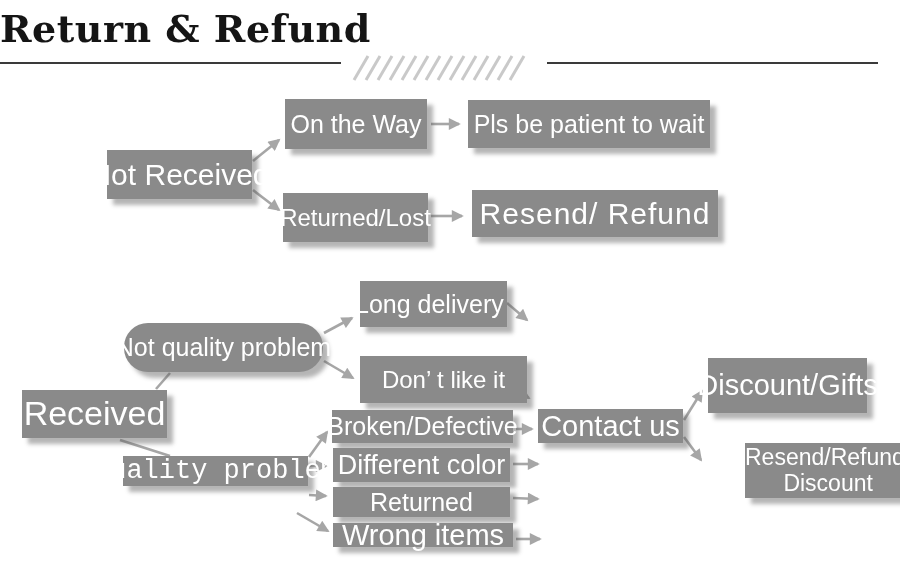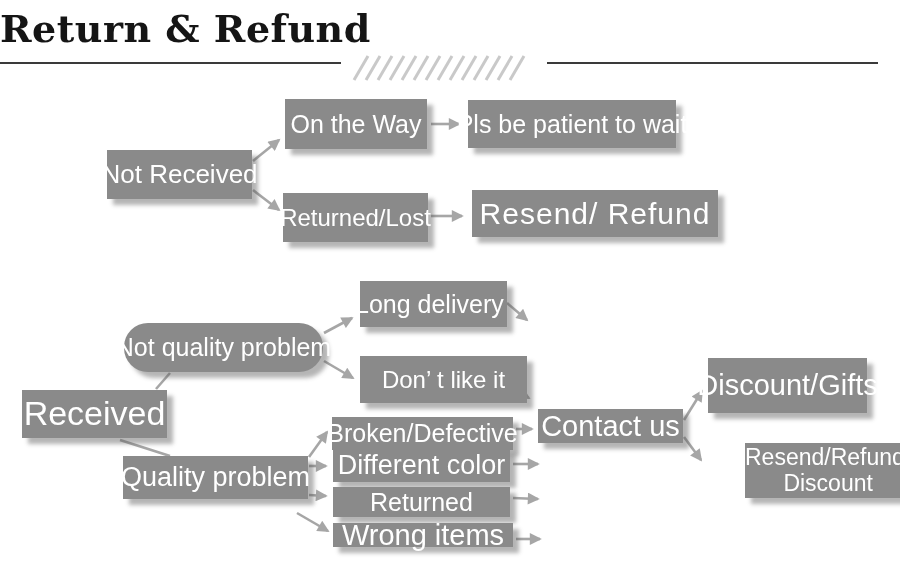--- a/index.html
+++ b/index.html
@@ -36,32 +36,32 @@
     color: var(--box-text, #ffffff);
     display: flex;
     align-items: center;
     justify-content: center;
     line-height: 1.05;
     box-shadow: 6px 6px 4px rgba(90,90,90,0.45);
     white-space: nowrap;
   }
   .align-left { justify-content: flex-start; }
 
-  #n-not-received    { left:107px; top:150px; width:145px; height:49px; font-size:26px; }
+  #n-not-received    { left:107px; top:150px; width:145px; height:49px; font-size:30px; }
   #n-on-the-way      { left:285px; top: 99px; width:142px; height:50px; font-size:25px; }
   #n-returned-lost   { left:283px; top:193px; width:145px; height:49px; font-size:24px; }
-  #n-pls-wait        { left:468px; top:100px; width:208px; height:48px; font-size:25px; }
+  #n-pls-wait        { left:468px; top:100px; width:242px; height:48px; font-size:25px; }
   #n-resend-refund   { left:472px; top:190px; width:246px; height:47px; font-size:30px; letter-spacing:1px; }
 
   #n-received        { left: 22px; top:390px; width:145px; height:48px; font-size:34px; }
   #n-not-quality     { left:124px; top:323px; width:199px; height:49px; font-size:25px;border-radius:24px; }
   #n-long-delivery   { left:360px; top:281px; width:147px; height:46px; font-size:25px; text-indent:-5px; }
   #n-dont-like       { left:360px; top:356px; width:167px; height:47px; font-size:24px; }
-  #n-quality         { left:123px; top:456px; width:185px; height:43px; font-size:27px; }
-  #n-broken          { left:332px; top:410px; width:181px; height:33px; font-size:25px;margin-top:7px; }
+  #n-quality         { left:123px; top:456px; width:185px; height:30px; font-size:27px;font-family:Liberation Mono, monospace; }
+  #n-broken          { left:332px; top:410px; width:181px; height:33px; font-size:25px; }
   #n-different       { left:333px; top:448px; width:177px; height:34px; font-size:27px; }
   #n-shortage        { left:333px; top:487px; width:177px; height:30px; font-size:25px; }
   #n-wrong           { left:333px; top:523px; width:180px; height:24px; font-size:29px; }
   #n-contact         { left:538px; top:409px; width:145px; height:34px; font-size:29px; }
   #n-discount-gifts  { left:708px; top:358px; width:159px; height:55px; font-size:29px; }
   #n-resend-discount { left:745px; top:443px; width:161px; height:55px; font-size:23px;
                        white-space: pre-line; text-align:center; line-height:1.12; }
 
   .arrows { position: absolute; left: 0; top: 0; pointer-events: none; }
   .al { stroke: var(--arrow, #a6a6a6); stroke-width: 2.6; fill: none; }

